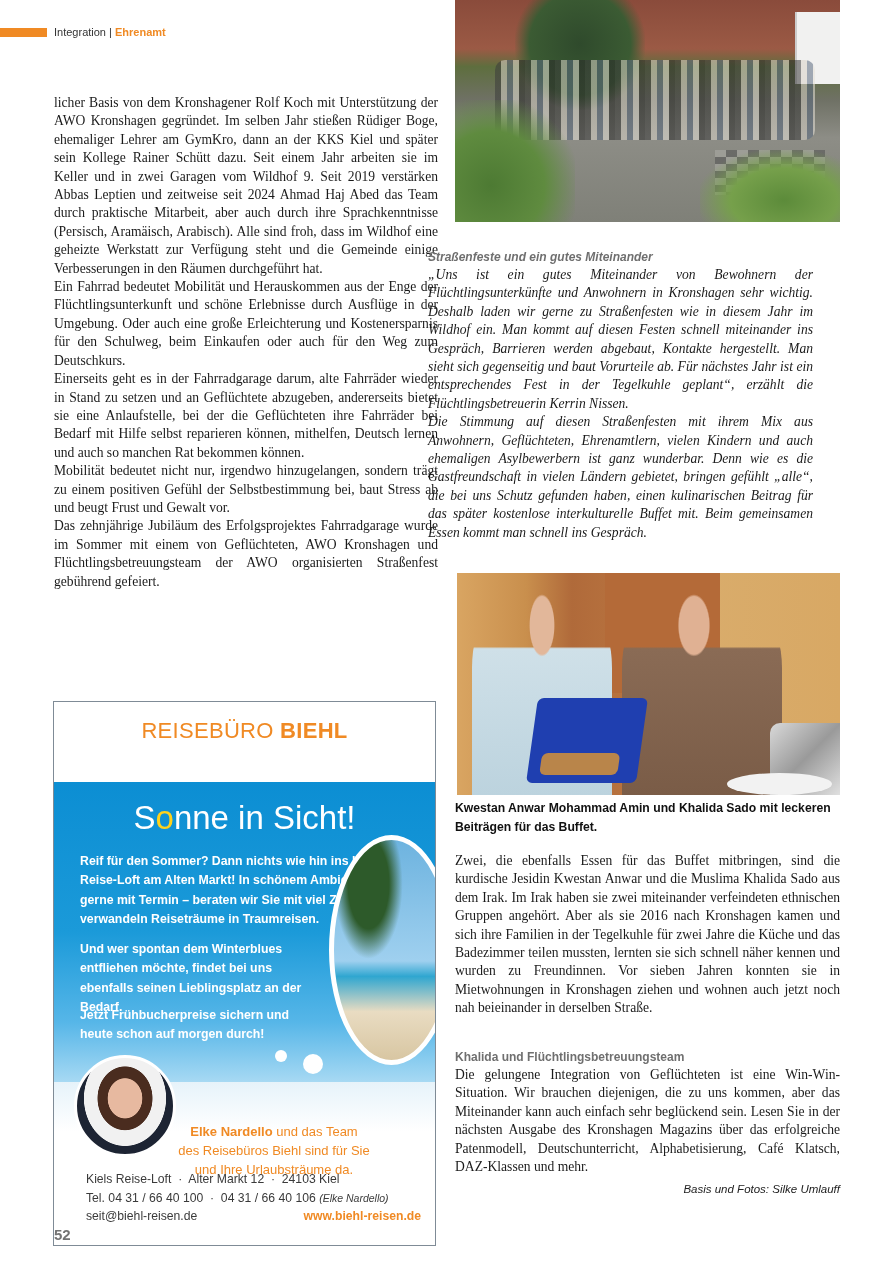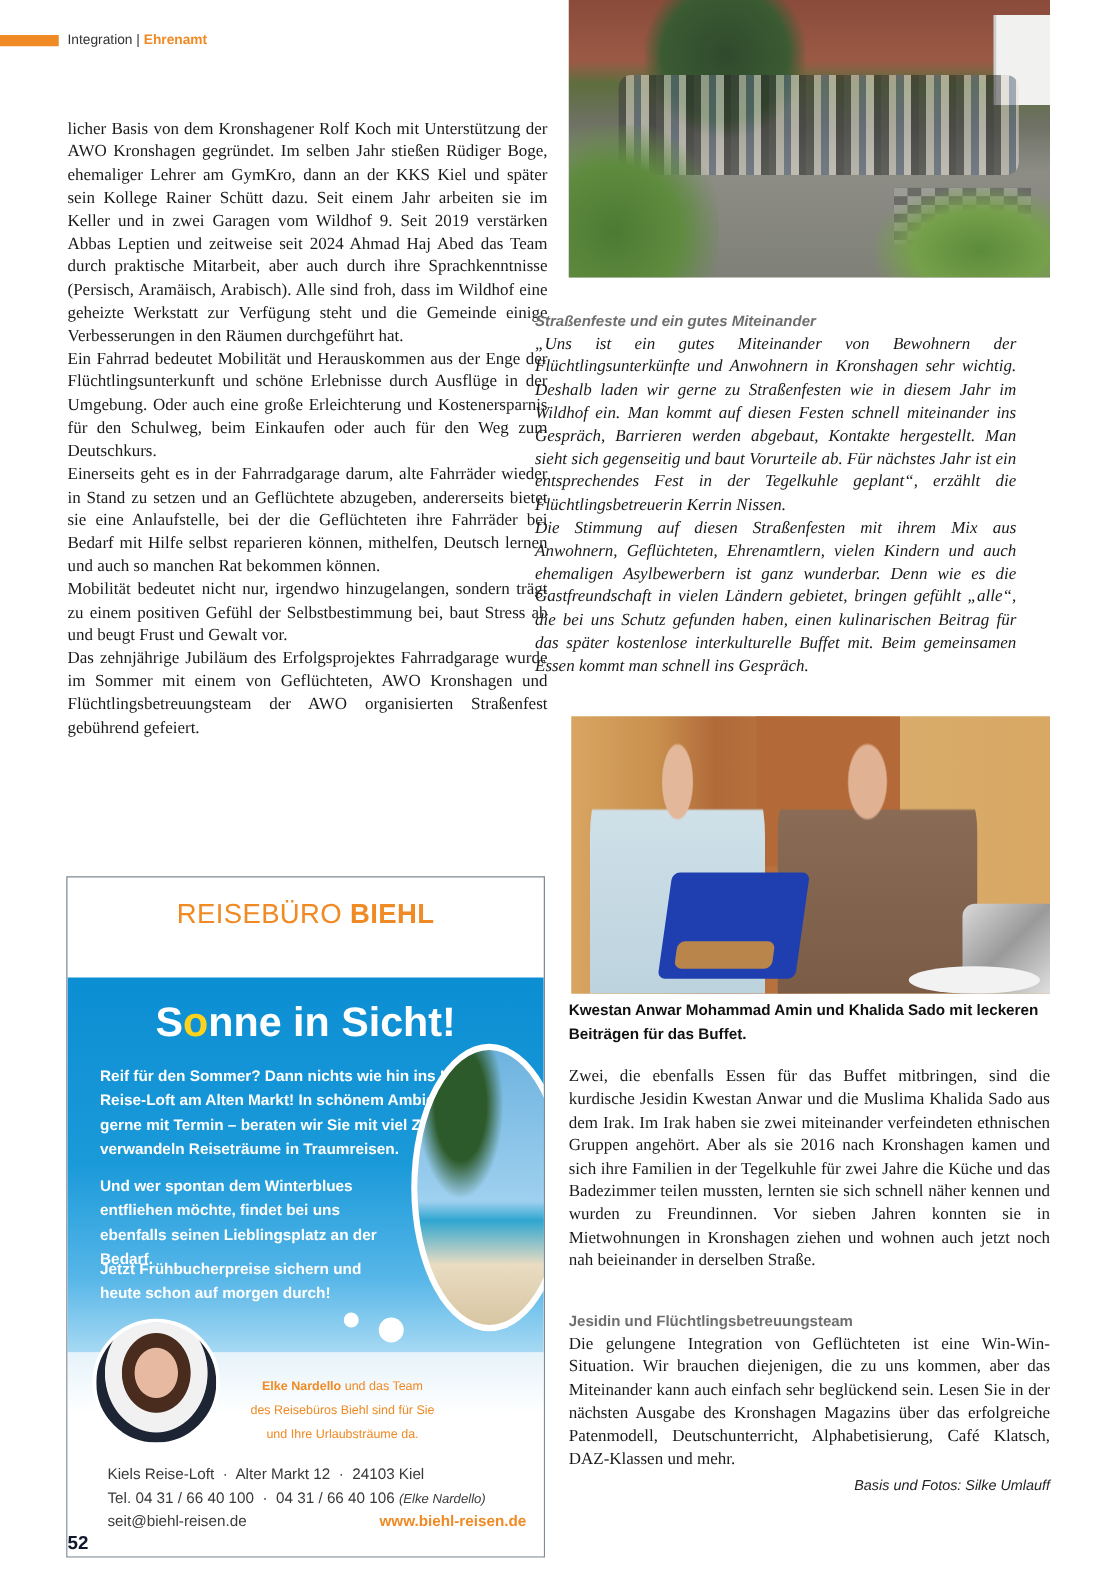--- a/index.html
+++ b/index.html
@@ -47,39 +47,39 @@
   .photo-buffet .foil { position: absolute; right: 0; top: 150px; width: 70px; height: 72px; background: linear-gradient(135deg, #d9d9d9, #9a9a9a 50%, #e0e0e0); border-radius: 10px 0 0 0; }
   .photo-buffet .plate { position: absolute; left: 270px; top: 200px; width: 105px; height: 22px; background: #f2f2f2; border-radius: 50%; }
 
   
   .ad { position: absolute; left: 53px; top: 661px; width: 383px; height: 545px; border: 1.5px solid #7f8b96; background: #fff; overflow: hidden; font-family: "Liberation Sans", "DejaVu Sans", sans-serif; margin-top: 40px; }
   .ad-logo { position: absolute; left: 0; top: 16px; width: 100%; text-align: center; font-size: 22px; color: #f08a24; letter-spacing: .3px; }
   .ad-logo .bold { font-weight: bold; }
   .ad-tagline { position: absolute; left: 0; top: 46px; width: 100%; text-align: center; font-family: "DejaVu Serif", serif; font-style: italic; font-size: 13px; color: #555; }
   .ad-blue { position: absolute; left: 0; top: 80px; width: 100%; height: 300px; background: linear-gradient(180deg, #0c8ed3 0%, #1b9ad9 50%, #56b6e8 80%, #a7d9f3 100%); }
   .ad-bottom { position: absolute; left: 0; top: 380px; width: 100%; height: 165px; background: linear-gradient(180deg, #e6f3fa 0%, #ffffff 30%); }
-  .ad-headline { position: absolute; left: 0; top: 97px; width: 100%; text-align: center; font-size: 33px; font-weight: bold; color: #fff; }
+  .ad-headline { position: absolute; left: 0; top: 97px; width: 100%; text-align: center; font-size: 33px; font-weight: normal; color: #fff; }
   .ad-headline .sun { color: #ffd21c; }
   .ad-copy { position: absolute; left: 26px; width: 320px; font-size: 12.3px; line-height: 19.4px; color: #fff; font-weight: bold; }
   .ad-copy-1 { top: 150px; }
   .ad-copy-2 { top: 238px; width: 235px; }
   .ad-copy-3 { top: 304px; width: 235px; }
   .ad-beach { position: absolute; left: 275px; top: 133px; width: 125px; height: 230px; border-radius: 50%; border: 5px solid #fff;
     background: radial-gradient(ellipse at 30% 20%, #2d5a2a 0 18%, rgba(0,0,0,0) 30%), linear-gradient(180deg, #6db3df 0%, #9fd0ef 55%, #2fa6d0 62%, #e9dcc2 78%, #d8c6a2 100%); }
   .ad-bubble1 { position: absolute; left: 221px; top: 348px; width: 12px; height: 12px; background: #fff; border-radius: 50%; }
   .ad-bubble2 { position: absolute; left: 249px; top: 352px; width: 20px; height: 20px; background: #fff; border-radius: 50%; }
   .ad-portrait { position: absolute; left: 20px; top: 353px; width: 102px; height: 102px; border-radius: 50%; border: 3px solid #fff; background: radial-gradient(ellipse at 50% 42%, #e7b9a0 0 25%, #4a2c1f 26% 40%, #f1f1f1 41% 60%, #1d2433 61%); }
-  .ad-team { position: absolute; left: 120px; top: 398px; width: 200px; text-align: center; font-size: 10px; line-height: 19px; color: #f08a24; }
+  .ad-team { position: absolute; left: 120px; top: 420px; width: 200px; text-align: center; font-size: 13px; line-height: 19px; color: #f08a24; }
   .ad-team .bold { font-weight: bold; }
   .ad-contact { position: absolute; left: 32px; top: 468px; width: 335px; font-size: 12.2px; line-height: 18.5px; color: #3a3a3a; }
   .ad-contact .row { display: flex; justify-content: space-between; }
   .ad-contact .italic { font-style: italic; font-size: 10.5px; }
   .ad-contact .web { color: #f08a24; font-weight: bold; }
 
-  .page-number { position: absolute; left: 54px; top: 1226px; font-family: "Liberation Sans", "DejaVu Sans", sans-serif; font-weight: bold; font-size: 15px; color: #0f172a; }
+  .page-number { position: absolute; left: 54px; top: 1226px; font-family: "Liberation Sans", "DejaVu Sans", sans-serif; font-weight: bold; font-size: 15px; color: #737373; }
 </style>
 </head>
 <body>
 
 <div class="header-bar"></div>
 <div class="header-text">
   <span>Integration</span><span> | </span><span class="accent">Ehrenamt</span>
 </div>
 
 <div class="col col-left">
@@ -113,21 +113,21 @@
   <div class="foil"></div>
   <div class="plate"></div>
 </div>
 <div class="caption">Kwestan Anwar Mohammad Amin und Khalida Sado mit leckeren Beiträgen für das Buffet.</div>
 
 <div class="col col-right-2">
   <p>Zwei, die ebenfalls Essen für das Buffet mitbringen, sind die kurdische Jesidin Kwestan Anwar und die Muslima Khalida Sado aus dem Irak. Im Irak haben sie zwei miteinander verfeindeten ethnischen Gruppen angehört. Aber als sie 2016 nach Kronshagen kamen und sich ihre Familien in der Tegelkuhle für zwei Jahre die Küche und das Badezimmer teilen mussten, lernten sie sich schnell näher kennen und wurden zu Freundinnen. Vor sieben Jahren konnten sie in Mietwohnungen in Kronshagen ziehen und wohnen auch jetzt noch nah beieinander in derselben Straße.</p>
 </div>
 
 <div class="col col-right-3">
-  <div class="subhead">Jesidin und Flüchtlingsbetreuungsteam</div>
+  <div class="subhead">Khalida und Flüchtlingsbetreuungsteam</div>
   <p>Die gelungene Integration von Geflüchteten ist eine Win-Win-Situation. Wir brauchen diejenigen, die zu uns kommen, aber das Miteinander kann auch einfach sehr beglückend sein. Lesen Sie in der nächsten Ausgabe des Kronshagen Magazins über das erfolgreiche Patenmodell, Deutschunterricht, Alphabetisierung, Café Klatsch, DAZ-Klassen und mehr.</p>
   <div class="credit">Basis und Fotos: Silke Umlauff</div>
 </div>
 
 <div class="ad">
   <div class="ad-logo"><span>REISEBÜRO </span><span class="bold">BIEHL</span></div>
   <div class="ad-blue"></div>
   <div class="ad-bottom"></div>
   <div class="ad-headline"><span>S</span><span class="sun">o</span><span>nne in Sicht!</span></div>
   <div class="ad-copy ad-copy-1">Reif für den Sommer? Dann nichts wie hin ins Kieler Reise-Loft am Alten Markt! In schönem Ambiente – gerne mit Termin – beraten wir Sie mit viel Zeit und verwandeln Reiseträume in Traumreisen.</div>

